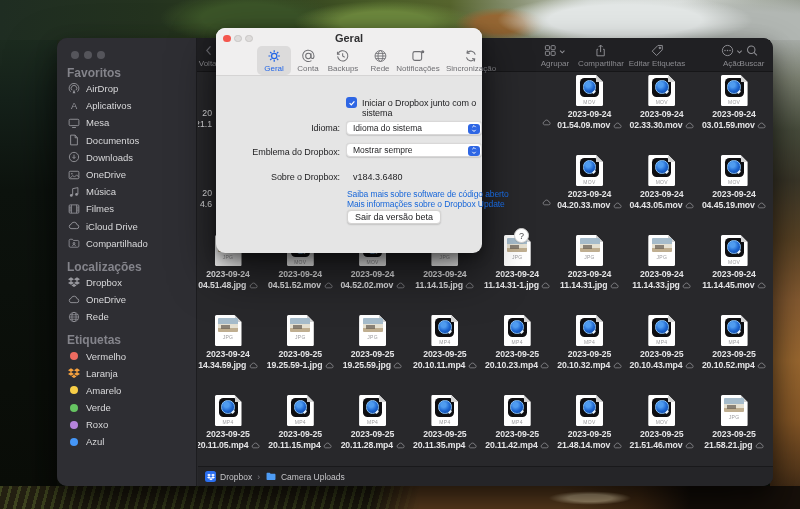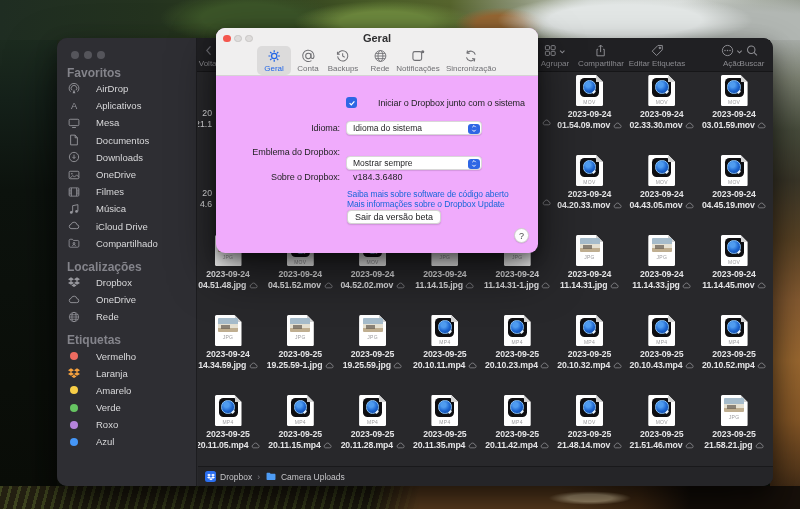--- a/index.html
+++ b/index.html
@@ -24,21 +24,21 @@
       repeating-linear-gradient(105deg, #3e441f 0 3px, #242012 3px 9px);}
   
   .window{position:absolute;left:57px;top:38px;width:716px;height:448px;border-radius:10px;background:#28282b;
     box-shadow:0 25px 50px rgba(0,0,0,.55), 0 8px 20px rgba(0,0,0,.4);}
   .sidebar{position:absolute;left:0;top:0;bottom:0;width:140px;background:#2e2e33;border-radius:10px 0 0 10px;border-right:1px solid #1d1d20;overflow:hidden;}
   .lights{position:absolute;left:14px;top:13px;display:flex;gap:5px;}
   .lights i{width:8px;height:8px;border-radius:50%;background:#55555b;display:block;}
   .sb-list{position:absolute;left:6px;right:6px;top:28px;}
   .sb-header{height:14px;margin-top:8px;padding-left:4px;font-size:12px;font-weight:bold;color:#84848b;display:flex;align-items:center;}
   .sb-header:first-child{margin-top:0;}
-  .sb-item{height:17.2px;display:flex;align-items:center;gap:16px;padding-left:4px;color:#d9d9db;font-size:9.5px;border-radius:4px;white-space:nowrap;}
+  .sb-item{height:17.2px;display:flex;align-items:center;gap:6px;padding-left:4px;color:#d9d9db;font-size:9.5px;border-radius:4px;white-space:nowrap;}
   .sb-item .ic{width:13px;height:13px;color:#97979d;display:flex;align-items:center;justify-content:center;flex:none;}
   .sb-item .ic svg{width:12px;height:12px;}
   .tagdot{width:8px;height:8px;border-radius:50%;display:block;}
   .toolbar{position:absolute;left:140px;right:0;top:0;height:34px;background:#202023;border-radius:0 10px 0 0;border-bottom:1px solid #161618;}
   .tb-item{position:absolute;top:5px;transform:translateX(-50%);display:flex;flex-direction:column;align-items:center;color:#8e8e93;}
   .tb-ico{height:14px;display:flex;align-items:center;gap:2px;}
   .tb-ico svg{width:13px;height:13px;}
   .tb-ico .tb-chev svg{width:7px;height:7px;}
   .tb-label{font-size:8px;margin-top:2px;color:#8a8a8f;white-space:nowrap;}
   .tb-back{color:#6a6a70;}
@@ -62,37 +62,37 @@
   .pfrag{position:absolute;right:561px;text-align:right;font-size:8.7px;line-height:11px;color:#e4e4e6;white-space:nowrap;}
   .pcloud{position:absolute;left:344px;display:flex;}
   .pcloud svg{width:9px;height:7px;color:#96969b;}
   .pathbar{position:absolute;left:141px;right:0;bottom:0;height:20px;background:#252528;border-top:1px solid #19191b;border-radius:0 0 10px 0;display:flex;align-items:center;padding-left:7px;gap:4px;font-size:8.5px;color:#c4c4c7;}
   .pb-dropbox{width:11px;height:11px;border-radius:2.5px;background:#2b6ff0;display:flex;align-items:center;justify-content:center;}
   .pb-dropbox svg{width:8px;height:8px;color:#fff;}
   .pb-sep{color:#7d7d83;font-size:8.5px;margin:0 1px;}
   .pb-folder{display:flex;color:#4e9cf5;}
   .pb-folder svg{width:12px;height:11px;}
   
-  .dialog{position:absolute;left:216px;top:28px;width:322px;height:225px;border-radius:9px;background:#f0abfc;
+  .dialog{position:absolute;left:216px;top:28px;width:266px;height:225px;border-radius:9px;background:#e5e5e5;
     box-shadow:0 20px 45px rgba(0,0,0,.6), 0 4px 12px rgba(0,0,0,.35);}
   .dlg-top{position:absolute;top:0;left:0;right:0;height:48px;background:#f0efef;border-radius:9px 9px 0 0;border-bottom:1px solid #d5d4d4;}
   .dlg-title{position:absolute;top:4px;left:0;right:0;text-align:center;font-size:11px;font-weight:bold;color:#2f2f31;}
   .dlg-lights{position:absolute;left:7px;top:6.5px;display:flex;gap:3.5px;}
   .dlg-lights i{width:7.5px;height:7.5px;border-radius:50%;display:block;}
   .dl-red{background:#f4574e;}
   .dl-dis{background:#dedcdb;border:.5px solid #c8c6c5;}
   .tab-pill{position:absolute;left:41px;top:18px;width:34px;height:29px;border-radius:5px;background:#dcdbdb;}
   .tab{position:absolute;top:20px;transform:translateX(-50%);display:flex;flex-direction:column;align-items:center;color:#6f6f73;}
   .tab .tico{height:15px;display:flex;align-items:center;}
   .tab .tico svg{width:14px;height:14px;}
   .tab .tlabel{font-size:8px;margin-top:1px;white-space:nowrap;}
   .tab.sel{color:#2165e7;}
   .chk{position:absolute;left:130px;top:69px;width:11px;height:11px;border-radius:3px;background:#2e66e4;display:flex;align-items:center;justify-content:center;}
   .chk svg{width:8px;height:8px;color:#fff;}
-  .chk-label{position:absolute;left:146px;top:69.5px;font-size:9px;color:#242426;letter-spacing:-0.1px;margin-left:16px;}
+  .chk-label{position:absolute;left:146px;top:69.5px;font-size:9px;color:#242426;letter-spacing:-0.1px;}
   .frm-label{position:absolute;left:0;width:124px;text-align:right;font-size:9px;color:#242426;letter-spacing:-0.1px;}
   .popup{position:absolute;left:130px;width:136px;height:14px;background:#fff;border-radius:4px;border:.5px solid #d9d8d8;box-shadow:0 .5px 1px rgba(0,0,0,.12);font-size:8.5px;color:#1f1f21;display:flex;align-items:center;padding-left:6px;}
   .stepper{position:absolute;right:1.5px;top:1.5px;width:12px;height:10px;border-radius:3px;background:#2e66e4;display:flex;align-items:center;justify-content:center;}
   .stepper svg{width:6px;height:9px;color:#fff;}
   .version{position:absolute;left:137px;top:144px;font-size:9px;color:#242426;}
   .dlink{position:absolute;left:131px;font-size:8.5px;color:#1766d9;white-space:nowrap;letter-spacing:-0.1px;}
   .beta-btn{position:absolute;left:131px;top:182px;width:94px;height:14px;background:#fefefe;border:.5px solid #d4d3d2;border-radius:4px;font-size:9px;color:#1d1d1f;display:flex;align-items:center;justify-content:center;box-shadow:0 .5px 1.5px rgba(0,0,0,.15);}
   .help-btn{position:absolute;left:298px;top:200px;width:15px;height:15px;border-radius:50%;background:#fdfdfd;border:.5px solid #cfcecd;box-shadow:0 .5px 1px rgba(0,0,0,.15);font-size:9px;color:#48484a;display:flex;align-items:center;justify-content:center;}
 </style>
 </head>
@@ -166,36 +166,36 @@
             <svg viewBox="0 0 16 16">
               <rect x="1.5" y="3" width="13" height="10" rx="1.4" fill="none" stroke="currentColor" stroke-width="1.2"></rect>
               <circle cx="5.2" cy="6.4" r="1" fill="currentColor"></circle>
               <path d="M3 12l3.4-3.4 2.2 2.2 3-3 2.9 3.2" fill="none" stroke="currentColor" stroke-width="1.1"></path>
             </svg>
           </span>
           <span class="sb-label">OneDrive</span>
         </div>
         <div class="sb-item">
           <span class="ic">
-            <svg viewBox="0 0 16 16" fill="none" stroke="currentColor" stroke-width="1.1">
-              <rect x="1.5" y="2.5" width="13" height="11" rx="1.4"></rect>
-              <path d="M4.5 2.5v11M11.5 2.5v11M1.5 5.5h3M1.5 8h3M1.5 10.5h3M11.5 5.5h3M11.5 8h3M11.5 10.5h3"></path>
-            </svg>
-          </span>
-          <span class="sb-label">Filmes</span>
-        </div>
-        <div class="sb-item">
-          <span class="ic">
             <svg viewBox="0 0 16 16">
               <path d="M6.2 12.5V3.6l7-1.4v8.9" fill="none" stroke="currentColor" stroke-width="1.2"></path>
               <circle cx="4.4" cy="12.6" r="1.8" fill="currentColor"></circle>
               <circle cx="11.4" cy="11.2" r="1.8" fill="currentColor"></circle>
             </svg>
           </span>
           <span class="sb-label">Música</span>
+        </div>
+        <div class="sb-item">
+          <span class="ic">
+            <svg viewBox="0 0 16 16" fill="none" stroke="currentColor" stroke-width="1.1">
+              <rect x="1.5" y="2.5" width="13" height="11" rx="1.4"></rect>
+              <path d="M4.5 2.5v11M11.5 2.5v11M1.5 5.5h3M1.5 8h3M1.5 10.5h3M11.5 5.5h3M11.5 8h3M11.5 10.5h3"></path>
+            </svg>
+          </span>
+          <span class="sb-label">Filmes</span>
         </div>
         <div class="sb-item">
           <span class="ic">
             <svg viewBox="0 0 16 16" fill="none" stroke="currentColor" stroke-width="1.2">
               <path d="M4 11.5h7.6a2.6 2.6 0 0 0 .4-5.2 4 4 0 0 0-7.8-.5 2.9 2.9 0 0 0-.2 5.7z"></path>
             </svg>
           </span>
           <span class="sb-label">iCloud Drive</span>
         </div>
         <div class="sb-item">
@@ -975,21 +975,21 @@
   <div class="frm-label" style="top:95px">Idioma:</div>
   <div class="popup" style="top:93px">
     <span>Idioma do sistema</span>
     <span class="stepper">
         <svg viewBox="0 0 8 12" fill="none" stroke="currentColor" stroke-width="1.3">
           <path d="M1.8 4.2L4 2l2.2 2.2M1.8 7.8L4 10l2.2-2.2"></path>
         </svg>
       </span>
   </div>
   <div class="frm-label" style="top:118.5px">Emblema do Dropbox:</div>
-  <div class="popup" style="top:128px">
+  <div class="popup" style="top:115px">
     <span>Mostrar sempre</span>
     <span class="stepper">
         <svg viewBox="0 0 8 12" fill="none" stroke="currentColor" stroke-width="1.3">
           <path d="M1.8 4.2L4 2l2.2 2.2M1.8 7.8L4 10l2.2-2.2"></path>
         </svg>
       </span>
   </div>
   <div class="frm-label" style="top:144px">Sobre o Dropbox:</div>
   <div class="version">v184.3.6480</div>
   <div class="dlink" style="top:160.5px">Saiba mais sobre software de código aberto</div>

